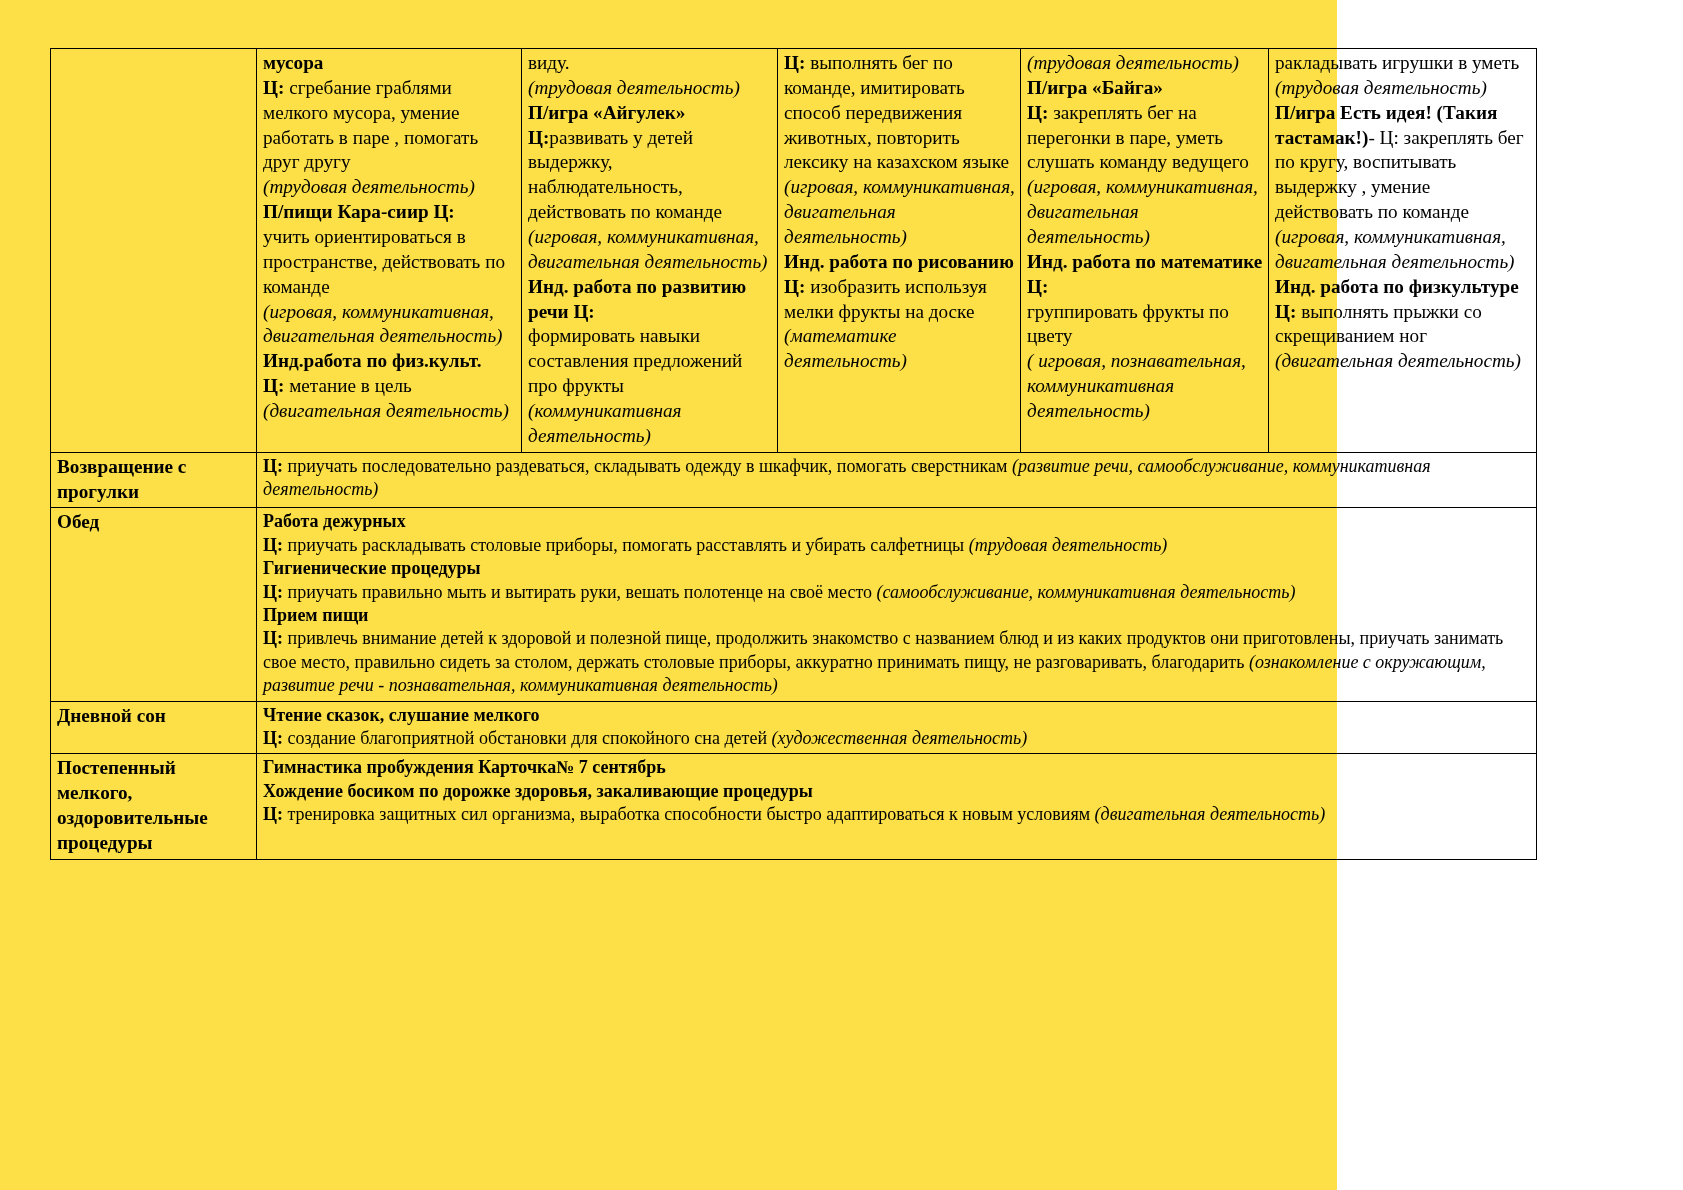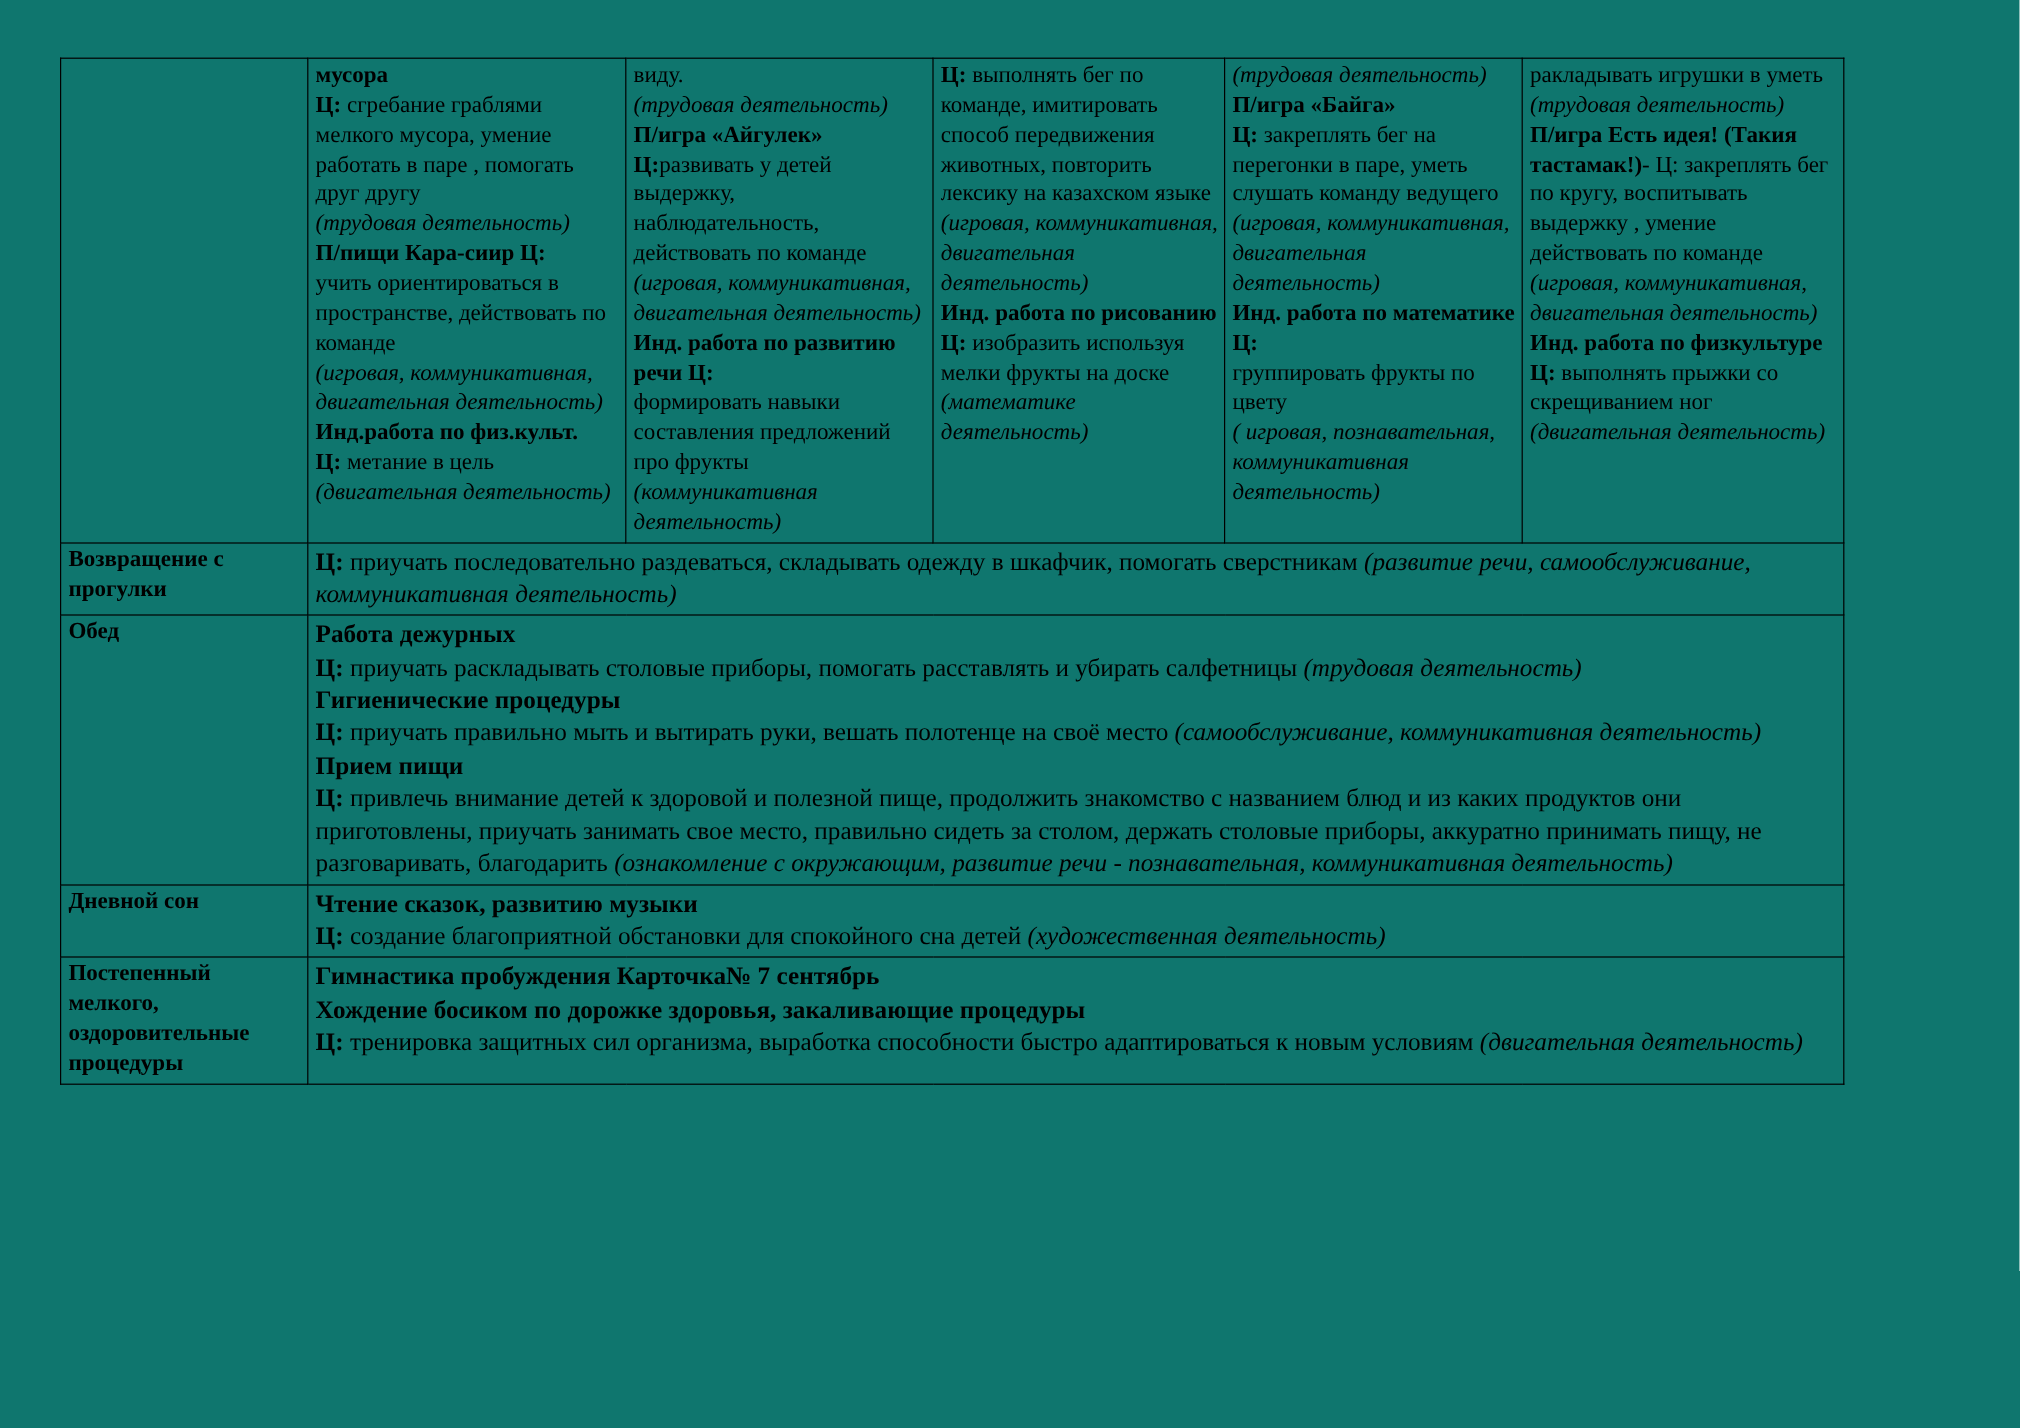--- a/index.html
+++ b/index.html
@@ -9,23 +9,23 @@
   }
   body {
     width: 1683px;
     height: 1190px;
     font-family: "Liberation Serif", "DejaVu Serif", serif;
     color: #000000;
     overflow: hidden;
   }
   .page {
     position: relative;
-    width: 1683px;
+    width: 1337px;
     height: 1190px;
-    background: #0f766e;
+    background: #fde047;
     box-sizing: border-box;
     text-decoration: underline;
   }
   table.sched {
     position: absolute;
     left: 50px;
     top: 48px;
     width: 1486px;
     border-collapse: collapse;
     table-layout: fixed;
@@ -49,21 +49,21 @@
   .b { font-weight: bold; }
   .i { font-style: italic; }
 
   
   td.label {
     font-weight: bold;
     padding-left: 8px;
     padding-top: 4px;
   }
   td.body { padding-left: 8px; padding-right: 8px; }
-  td.body.wide { font-size: 21px; line-height: 1.30; }
+  td.body.wide { font-size: 18px; line-height: 1.30; }
 
   .ctr { text-align: left; font-weight: bold; display: block; }
   .para { display: block; }
 </style>
 </head>
 <body>
 
 <div class="page">
 
   <table class="sched">
@@ -142,21 +142,21 @@
             <span class="ctr">Гигиенические процедуры</span>
             <span class="para"><span class="b">Ц:</span><span> приучать правильно мыть и вытирать руки, вешать полотенце на своё место </span><span class="i">(самообслуживание, коммуникативная деятельность)</span></span>
             <span class="ctr">Прием пищи</span>
             <span class="para"><span class="b">Ц:</span><span> привлечь внимание детей к здоровой и полезной  пище,  продолжить знакомство  с названием блюд и из каких продуктов они приготовлены, приучать занимать свое место, правильно сидеть за столом, держать столовые приборы, аккуратно принимать пищу, не разговаривать, благодарить </span><span class="i">(ознакомление с окружающим, развитие речи - познавательная, коммуникативная деятельность)</span></span>
           </td>
       </tr>
 
       <tr>
         <td class="label">Дневной сон</td>
         <td class="body wide" colspan="5" id="r2">
-            <span class="ctr">Чтение сказок, развитию музыки</span>
+            <span class="ctr">Чтение сказок, слушание мелкого</span>
             <span class="para"><span class="b">Ц:</span><span> создание благоприятной обстановки  для спокойного сна детей </span><span class="i">(художественная  деятельность)</span></span>
           </td>
       </tr>
 
       <tr>
         <td class="label">Постепенный мелкого, оздоровительные процедуры</td>
         <td class="body wide" colspan="5" id="r3">
             <span class="ctr">Гимнастика пробуждения Карточка№ 7 сентябрь</span>
             <span class="ctr">Хождение босиком по дорожке здоровья, закаливающие процедуры</span>
             <span class="para"><span class="b">Ц:</span><span> тренировка защитных сил организма, выработка способности быстро адаптироваться к новым условиям </span><span class="i">(двигательная деятельность)</span></span>

